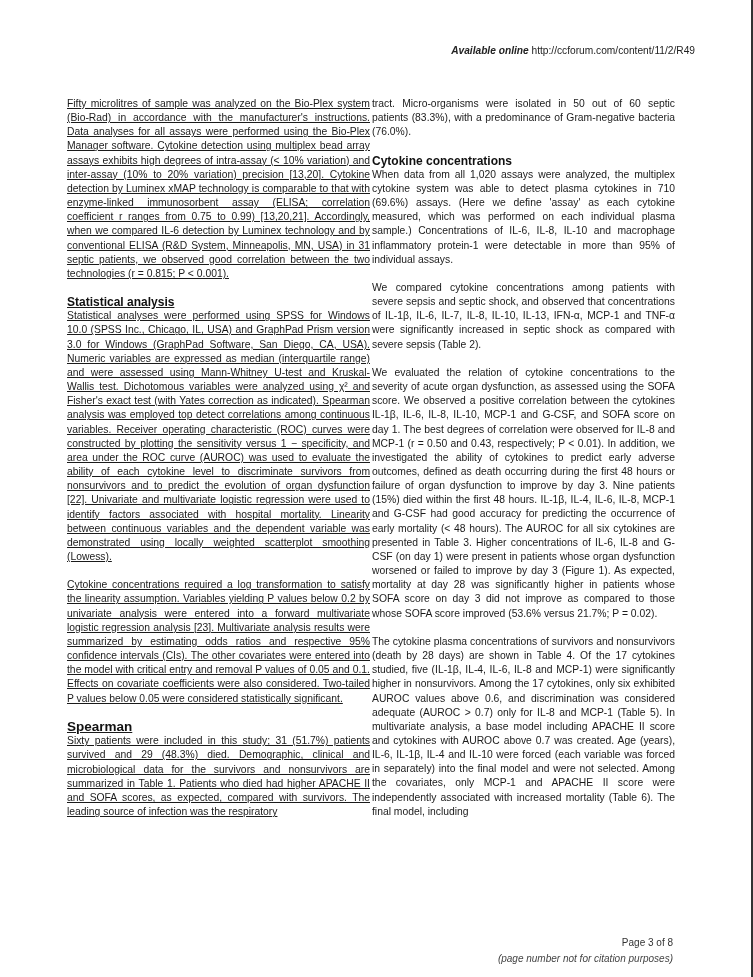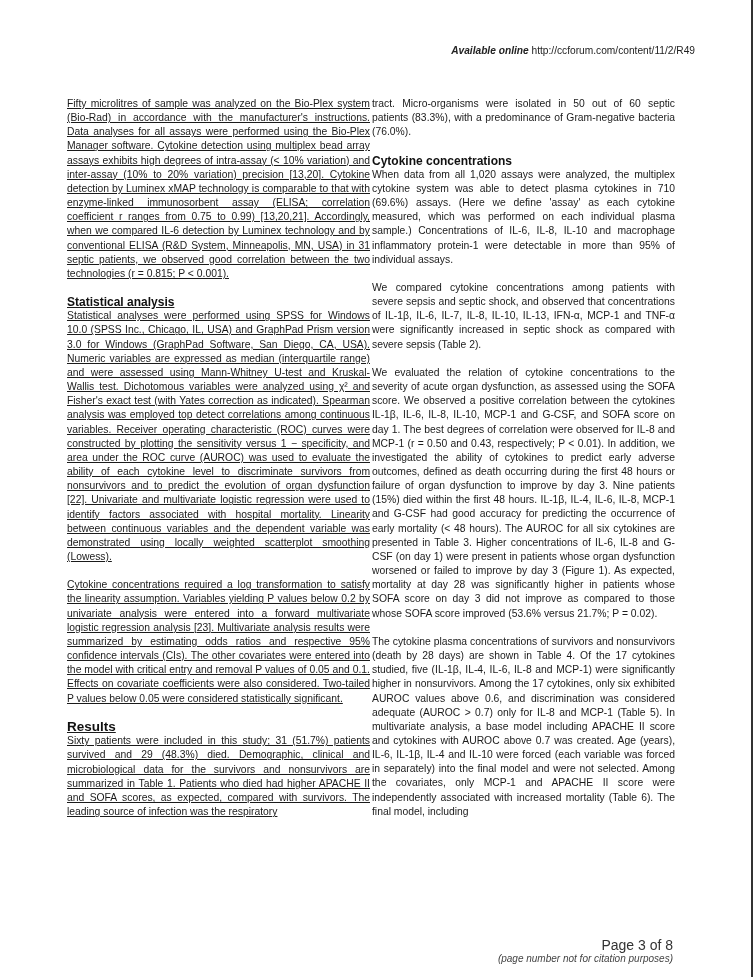--- a/index.html
+++ b/index.html
@@ -24,21 +24,21 @@
   .col-right { left: 372px; }
   .col p { margin: 0 0 14.15px 0; }
   .col h3 {
     margin: 0; font-size: 12px; line-height: 14.15px; font-weight: bold; color: #111;
   }
   .col h2 {
     margin: 0; font-size: 13.5px; line-height: 14.5px; font-weight: bold; color: #111;
   }
   .col p.tight { margin-bottom: 12px; }
   .footer-page {
-    position: absolute; top: 937px; right: 80px; font-size: 14px; color: #333; text-align: right;
+    position: absolute; top: 937px; right: 80px; font-size: 10px; color: #333; text-align: right;
   }
   .footer-note {
     position: absolute; top: 953px; right: 80px; font-size: 10px; font-style: italic; color: #444; text-align: right;
   }
 </style>
 </head>
 <body>
 
 <div class="right-border"></div>
 
@@ -47,21 +47,21 @@
   <span>http://ccforum.com/content/11/2/R49</span>
 </div>
 
 <div class="col col-left">
   <p>Fifty microlitres of sample was analyzed on the Bio-Plex system (Bio-Rad) in accordance with the manufacturer's instructions. Data analyses for all assays were performed using the Bio-Plex Manager software. Cytokine detection using multiplex bead array assays exhibits high degrees of intra-assay (&lt; 10% variation) and inter-assay (10% to 20% variation) precision [13,20]. Cytokine detection by Luminex xMAP technology is comparable to that with enzyme-linked immunosorbent assay (ELISA; correlation coefficient r ranges from 0.75 to 0.99) [13,20,21]. Accordingly, when we compared IL-6 detection by Luminex technology and by conventional ELISA (R&amp;D System, Minneapolis, MN, USA) in 31 septic patients, we observed good correlation between the two technologies (r = 0.815; P &lt; 0.001).</p>
 
   <h3>Statistical analysis</h3>
   <p>Statistical analyses were performed using SPSS for Windows 10.0 (SPSS Inc., Chicago, IL, USA) and GraphPad Prism version 3.0 for Windows (GraphPad Software, San Diego, CA, USA). Numeric variables are expressed as median (interquartile range) and were assessed using Mann-Whitney U-test and Kruskal-Wallis test. Dichotomous variables were analyzed using χ² and Fisher's exact test (with Yates correction as indicated). Spearman analysis was employed top detect correlations among continuous variables. Receiver operating characteristic (ROC) curves were constructed by plotting the sensitivity versus 1 − specificity, and area under the ROC curve (AUROC) was used to evaluate the ability of each cytokine level to discriminate survivors from nonsurvivors and to predict the evolution of organ dysfunction [22]. Univariate and multivariate logistic regression were used to identify factors associated with hospital mortality. Linearity between continuous variables and the dependent variable was demonstrated using locally weighted scatterplot smoothing (Lowess).</p>
   <p>Cytokine concentrations required a log transformation to satisfy the linearity assumption. Variables yielding P values below 0.2 by univariate analysis were entered into a forward multivariate logistic regression analysis [23]. Multivariate analysis results were summarized by estimating odds ratios and respective 95% confidence intervals (CIs). The other covariates were entered into the model with critical entry and removal P values of 0.05 and 0.1. Effects on covariate coefficients were also considered. Two-tailed P values below 0.05 were considered statistically significant.</p>
 
-  <h2>Results</h2>
+  <h2>Spearman</h2>
   <p class="tight">Sixty patients were included in this study; 31 (51.7%) patients survived and 29 (48.3%) died. Demographic, clinical and microbiological data for the survivors and nonsurvivors are summarized in Table 1. Patients who died had higher APACHE II and SOFA scores, as expected, compared with survivors. The leading source of infection was the respiratory</p>
 </div>
 
 <div class="col col-right">
   <p>tract. Micro-organisms were isolated in 50 out of 60 septic patients (83.3%), with a predominance of Gram-negative bacteria (76.0%).</p>
 
   <h3>Cytokine concentrations</h3>
   <p>When data from all 1,020 assays were analyzed, the multiplex cytokine system was able to detect plasma cytokines in 710 (69.6%) assays. (Here we define 'assay' as each cytokine measured, which was performed on each individual plasma sample.) Concentrations of IL-6, IL-8, IL-10 and macrophage inflammatory protein-1 were detectable in more than 95% of individual assays.</p>
   <p>We compared cytokine concentrations among patients with severe sepsis and septic shock, and observed that concentrations of IL-1β, IL-6, IL-7, IL-8, IL-10, IL-13, IFN-α, MCP-1 and TNF-α were significantly increased in septic shock as compared with severe sepsis (Table 2).</p>
 

